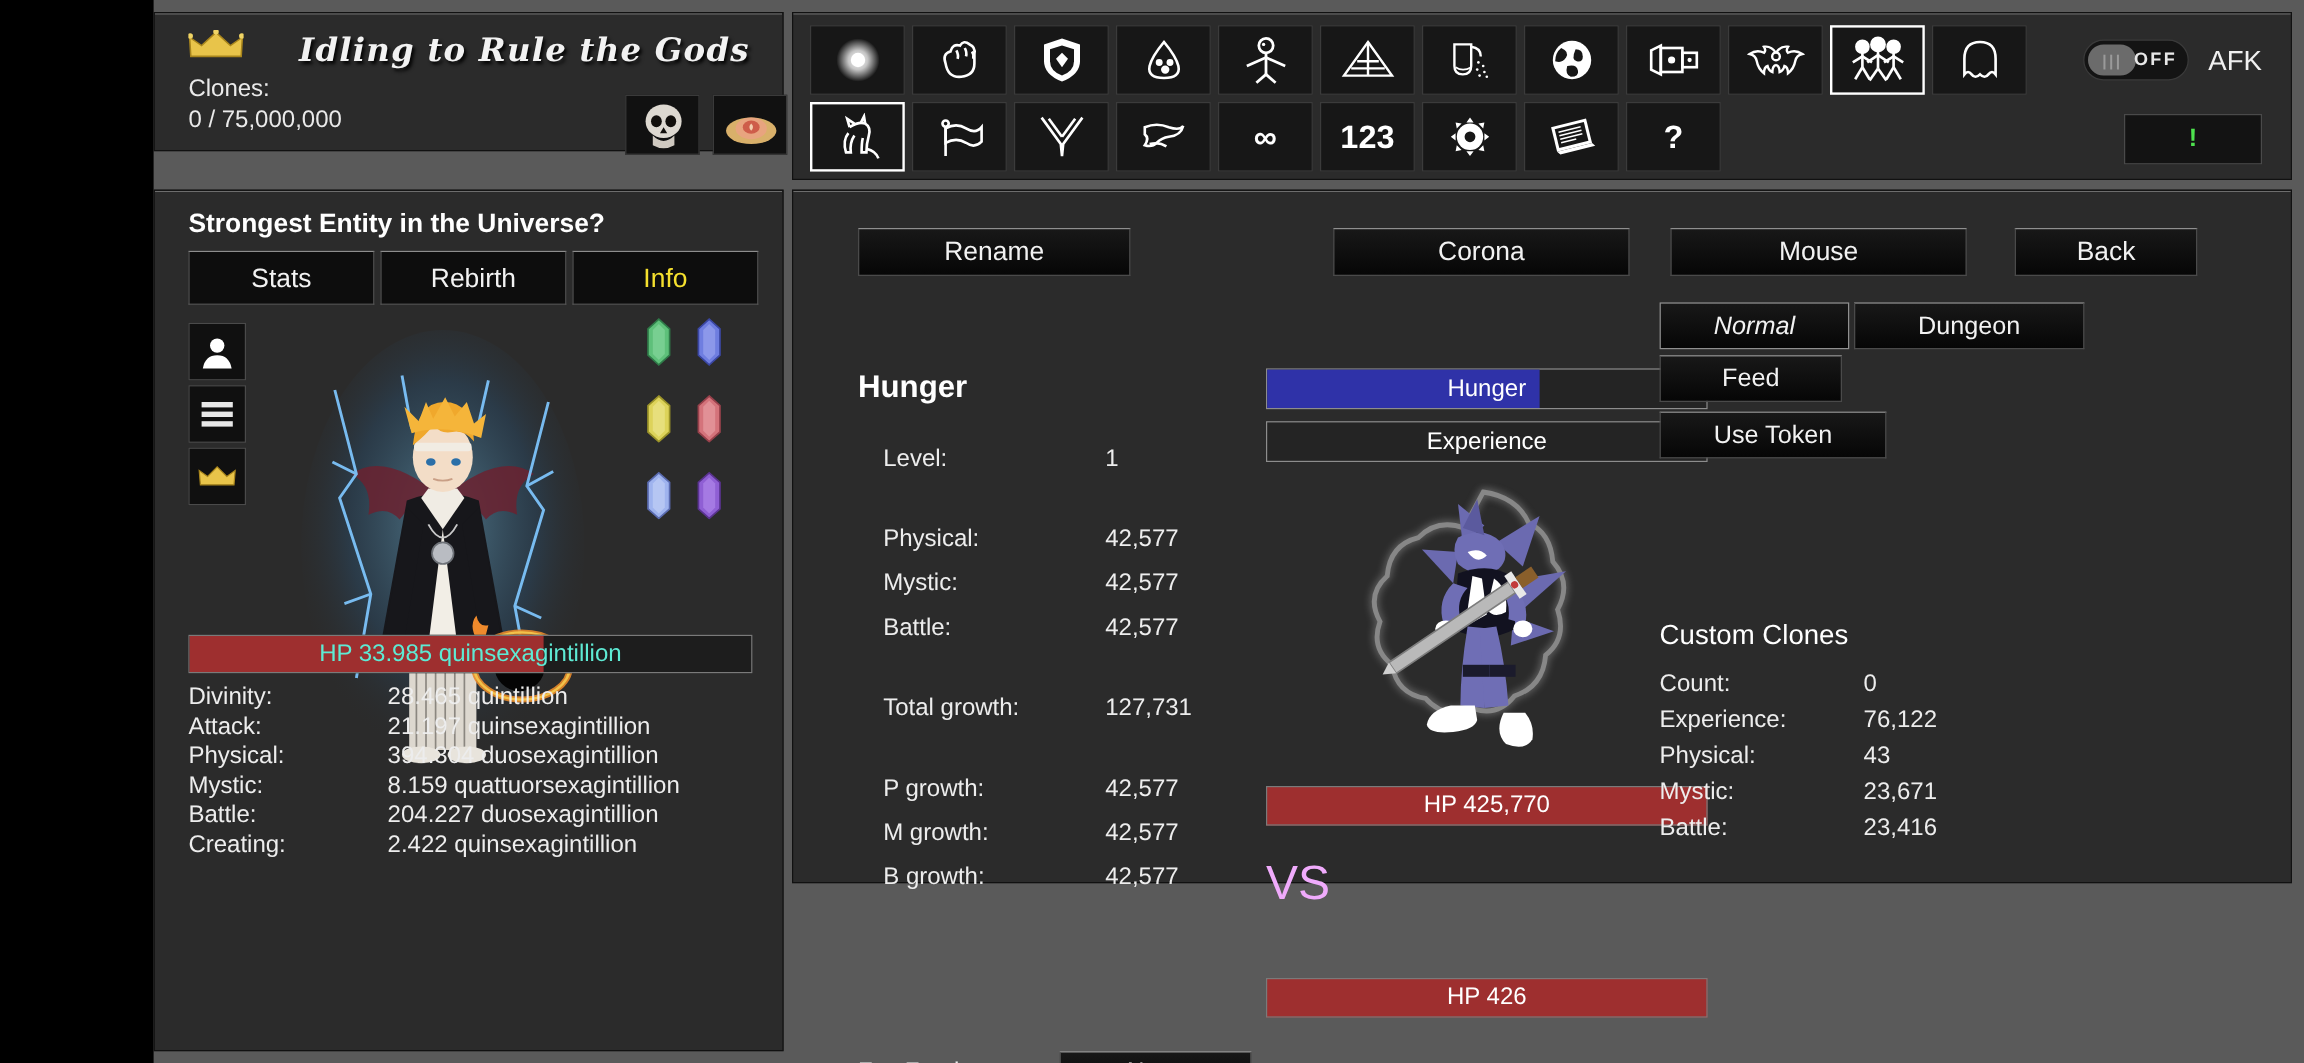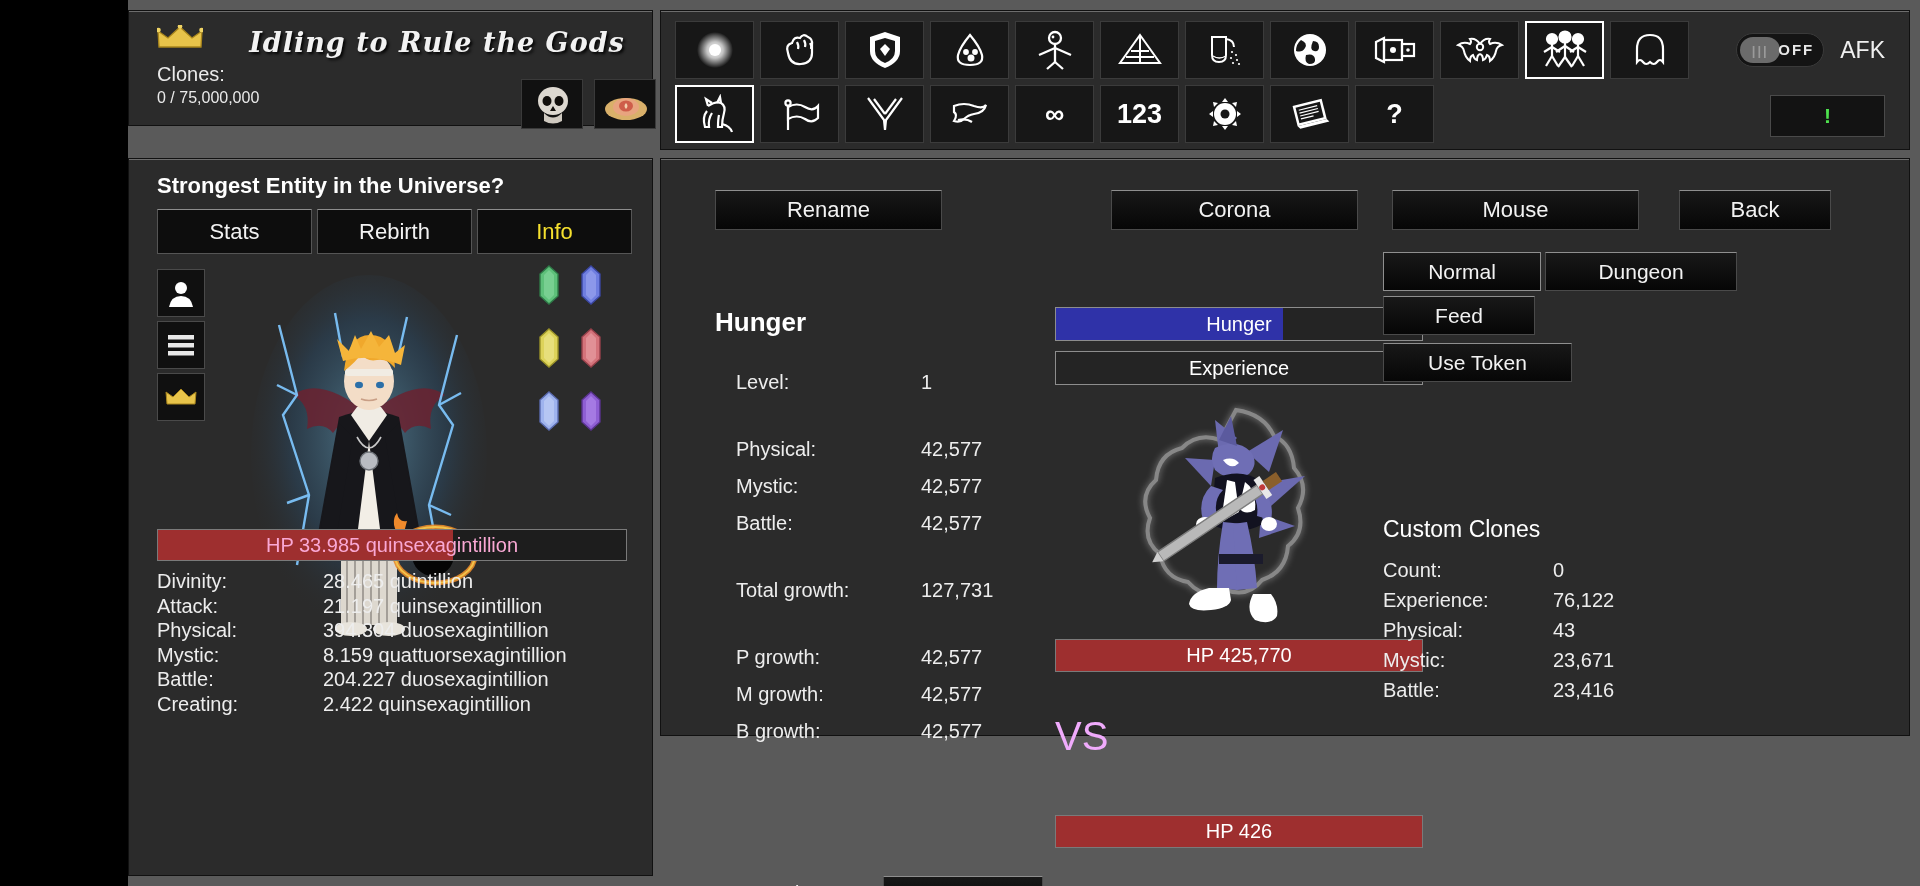--- a/index.html
+++ b/index.html
@@ -41,21 +41,21 @@
     letter-spacing: 1px;
     text-shadow: 2px 2px 3px rgba(0,0,0,.9);
     white-space: nowrap;
   }
   .clones-label {
     position: absolute; left: 28px; top: 52px;
     font-size: 20px; color: #eaeaea;
   }
   .clones-value {
     position: absolute; left: 28px; top: 78px;
-    font-size: 16px; color: #eaeaea;
+    font-size: 20px; color: #eaeaea;
   }
   .item-slots { position: absolute; left: 392px; top: 68px; display: flex; gap: 11px; }
   .item-slot {
     width: 62px; height: 50px; background: #111; border: 1px solid #3a3a3a;
     position: relative; overflow: hidden;
   }
 
   
   #header-right { left: 660px; top: 10px; width: 1250px; height: 140px; }
   .icon-grid { position: absolute; left: 14px; top: 10px; }
@@ -129,21 +129,21 @@
   .hp-bar-left {
     position: absolute; left: 28px; top: 370px; width: 470px; height: 32px;
     background: #1d1d1d; border: 1px solid #7a7a7a;
   }
   .hp-bar-left .fill {
     position: absolute; left: 0; top: 0; height: 100%; width: 63%;
     background: #9e2f2f;
   }
   .hp-bar-left .txt {
     position: absolute; inset: 0; display: flex; align-items: center; justify-content: center;
-    color: #f9a8d4; font-size: 20px;
+    color: #5eead4; font-size: 20px;
   }
   .stat-list { position: absolute; left: 28px; top: 410px; width: 475px; }
   .stat-row { display: flex; font-size: 20px; color: #ededed; line-height: 24.6px; gap: 31px; }
   .stat-row .k { width: 135px; }
   .stat-row .v { flex: 1; }
 
   
   #main-panel { left: 660px; top: 158px; width: 1250px; height: 578px; padding-left: 20px; }
 
   .top-actions { position: absolute; left: 0; top: 0; width: 100%; height: 70px; }
@@ -190,29 +190,29 @@
   #bar-exp .fill { width: 0%; }
 
   .pet-art { position: absolute; left: 458px; top: 243px; width: 235px; height: 242px; }
 
   .hp-red {
     position: absolute; height: 33px; width: 368px; left: 394px;
     background: #9e2f2f; border: 1px solid #7a7a7a;
     display: flex; align-items: center; justify-content: center;
     color: #fff; font-size: 20px;
   }
-  #hp-pet { top: 480px; }
+  #hp-pet { top: 496px; }
   #hp-enemy { top: 656px; }
   .vs-text {
     position: absolute; left: 394px; top: 555px; width: 368px;
     text-align: left; color: #f0abfc; font-size: 40px;
   }
 
   
-  .btn-normal  { position: absolute; left: 722px; top: 93px; width: 158px; height: 39px; font-size: 21px; border:1px solid #8f8f8f; }
+  .btn-normal  { position: absolute; left: 722px; top: 93px; width: 158px; height: 39px; font-size: 21px; border:1px solid #8f8f8f;font-style:italic; }
   .btn-dungeon { position: absolute; left: 884px; top: 93px; width: 192px; height: 39px; font-size: 21px; }
   .btn-feed    { position: absolute; left: 722px; top: 137px; width: 152px; height: 39px; font-size: 21px; }
   .btn-token   { position: absolute; left: 722px; top: 184px; width: 189px; height: 39px; font-size: 21px; }
 
   .cc-title { position: absolute; left: 722px; top: 357px; font-size: 23px; color: #ffffff; }
   .cc-list  { position: absolute; left: 722px; top: 400px; width: 340px; }
   .cc-list .row { display: flex; font-size: 20px; color: #ededed; height: 30px; }
   .cc-list .k { width: 170px; }
   .cc-list .v { flex: 1; }
 </style>

